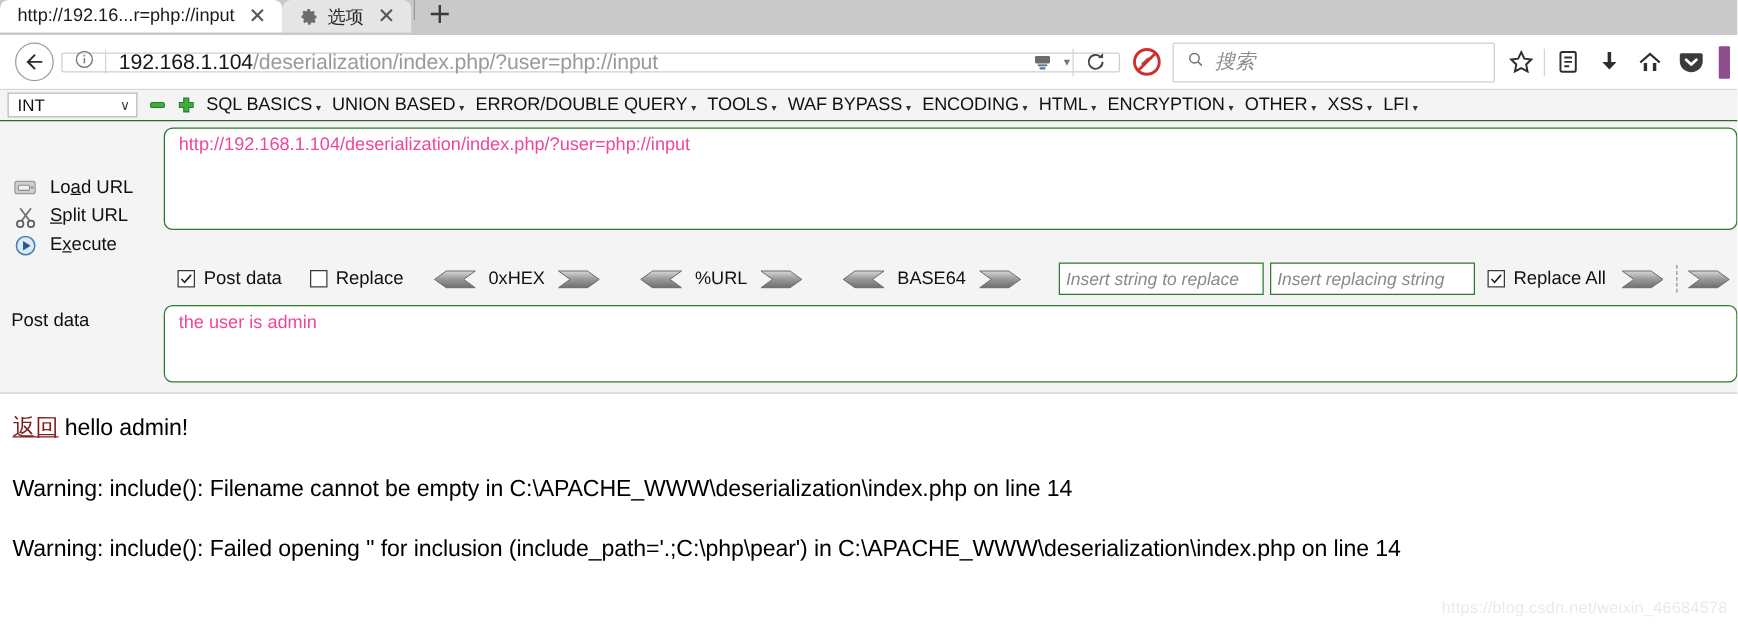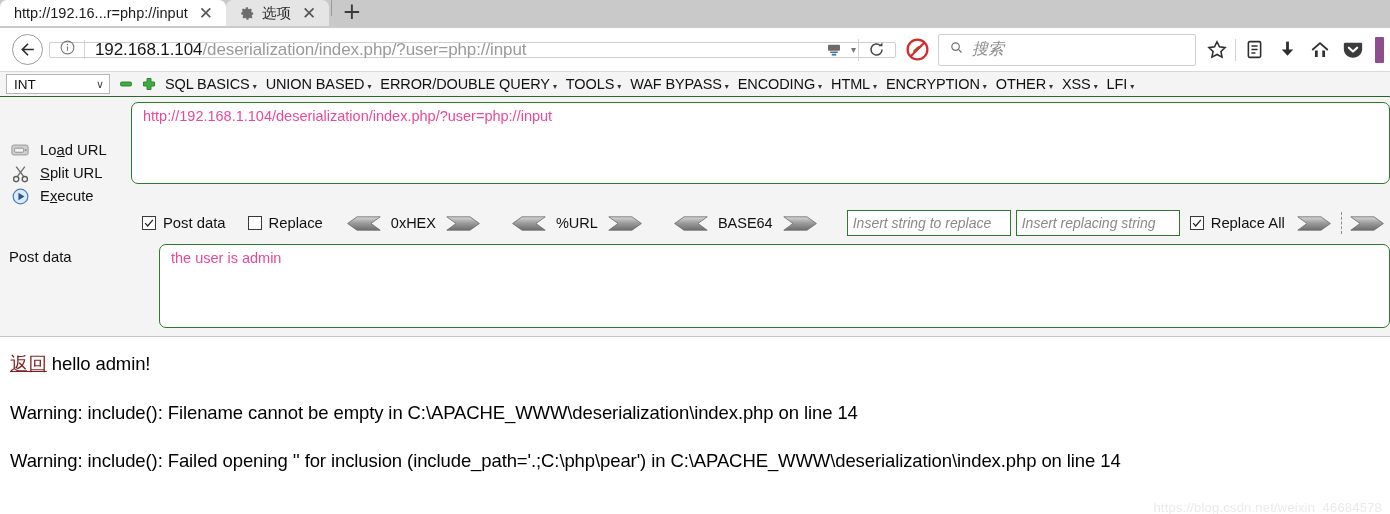--- a/index.html
+++ b/index.html
@@ -189,21 +189,21 @@
   .replinput.second { margin-left: 5px; }
   .dashsep {
     width: 0; height: 22px;
     border-left: 1px dashed #8d8d8d;
     margin: 0 8px;
   }
 
   #postrow { display: flex; padding-top: 4px; padding-bottom: 6px; }
   #postlabelwrap { width: 131px; flex: 0 0 auto; padding-left: 9px; padding-top: 4px; }
   #postlabel { font-size: 14.8px; color: #111; }
-  #postarea { height: 84px; margin-left: 28px; }
+  #postarea { height: 62px; }
 
   
   #content {
     padding: 14px 10px 0 10px;
     background: #fff;
     position: relative;
     height: 182px;
   }
   .cline { font-size: 18.5px; color: #000; margin-bottom: 26px; letter-spacing: -0.1px; }
   .retlink { color: #7f1d1d; text-decoration: underline; }

